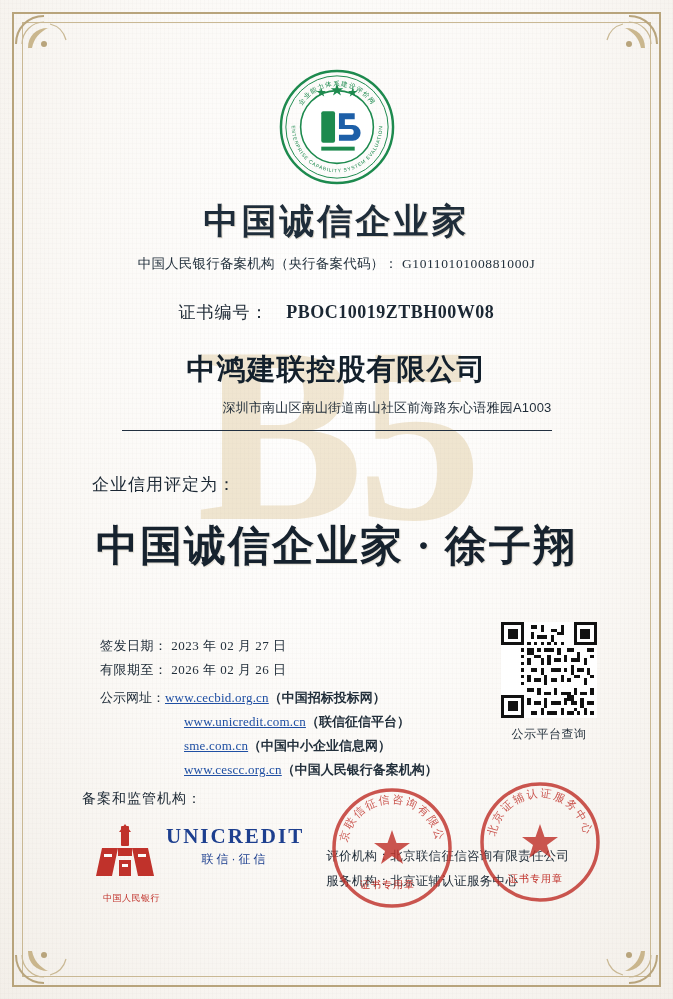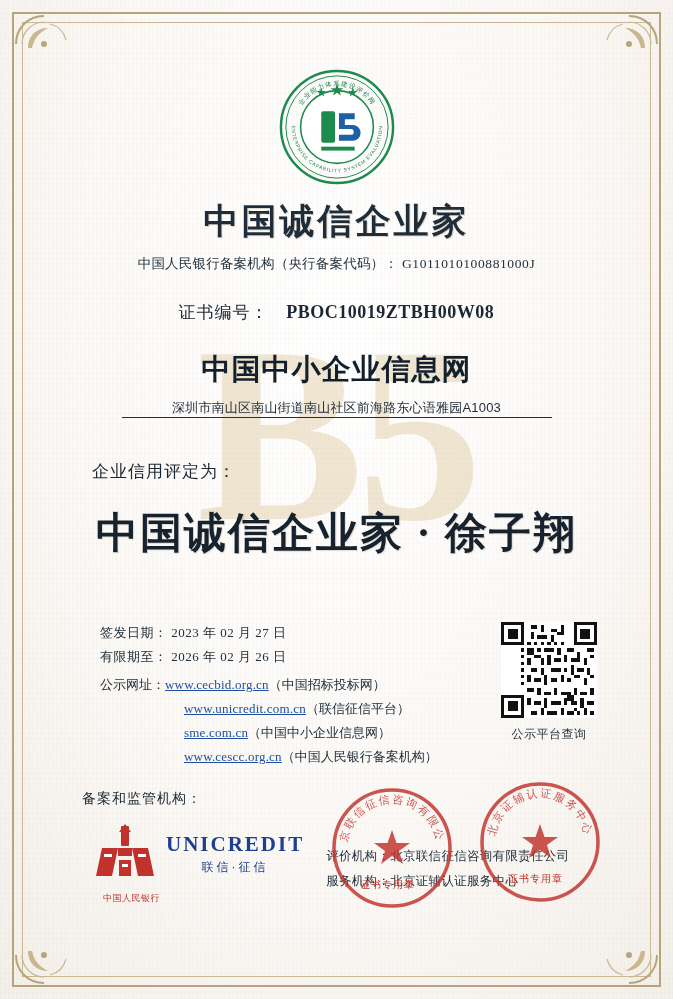--- a/index.html
+++ b/index.html
@@ -133,30 +133,30 @@
     margin-top: 26px;
     text-align: center;
     font-family: "Liberation Serif", serif;
     font-weight: bold;
     font-size: 29px;
     letter-spacing: 1px;
     color: #13202c;
   }
   .company-address {
     margin-top: 9px;
-    text-align: center;
+    text-align: right;
     font-size: 13px;
     color: #1d2a36;
     letter-spacing: 0.2px;
     border-bottom: 1px solid #223040;
     display: block;
     width: 430px;
     margin-left: auto;
     margin-right: auto;
-    padding-bottom: 0;
+    padding-bottom: 13px;
   }
 
   .rating-label {
     margin-top: 42px;
     margin-left: 46px;
     font-size: 17px;
     color: #1b2733;
     letter-spacing: 1px;
   }
 
@@ -185,21 +185,21 @@
     letter-spacing: 0.5px;
   }
   .links { margin-top: 4px; }
   .link-row { display: block; }
   .link-row .url {
     color: #1f4fa3;
     text-decoration: underline;
     font-family: Liberation Serif, serif;
     letter-spacing: 0.2px;
   }
-  .link-row .desc { color: #222f3b; }
+  .link-row .desc { color: #222f3b; font-weight: bold; }
   .link-first { margin-top: 2px; }
   .link-indent { padding-left: 84px; }
 
   
   .qr-wrap {
     position: absolute;
     right: 72px;
     top: 622px;
     width: 104px;
     text-align: center;
@@ -242,21 +242,21 @@
     text-align: right;
   }
   .pboc-caption {
     margin-top: 4px;
     font-size: 9px;
     color: #c0322b;
     letter-spacing: 0.5px;
   }
   .logo-unicredit {
     margin-left: 6px;
-    margin-top: 10px;
+    margin-top: 2px;
     text-align: center;
   }
   .uc-name {
     font-family: "Liberation Serif", serif;
     font-weight: bold;
     font-size: 21px;
     letter-spacing: 2px;
     color: #1d3f8f;
   }
   .uc-sub {
@@ -381,21 +381,21 @@
     <div class="cert-subtitle">
       <span>中国人民银行备案机构（央行备案代码）：</span>
       <span class="code">G1011010100881000J</span>
     </div>
 
     <div class="cert-number">
       <span>证书编号：</span>
       <span class="num">PBOC10019ZTBH00W08</span>
     </div>
 
-    <div class="company-name">中国中小企业信息网</div>
+    <div class="company-name">中鸿建联控股有限公司</div>
     <div class="company-address">深圳市南山区南山街道南山社区前海路东心语雅园A1003</div>
 
     <div class="rating-label">企业信用评定为：</div>
     <div class="rating-value">中国诚信企业家 · 徐子翔</div>
 
     <div class="info-block">
       <div class="info-row">
         <span class="lbl">签发日期：</span>
         <span class="val">2023 年 02 月 27 日</span>
       </div>

